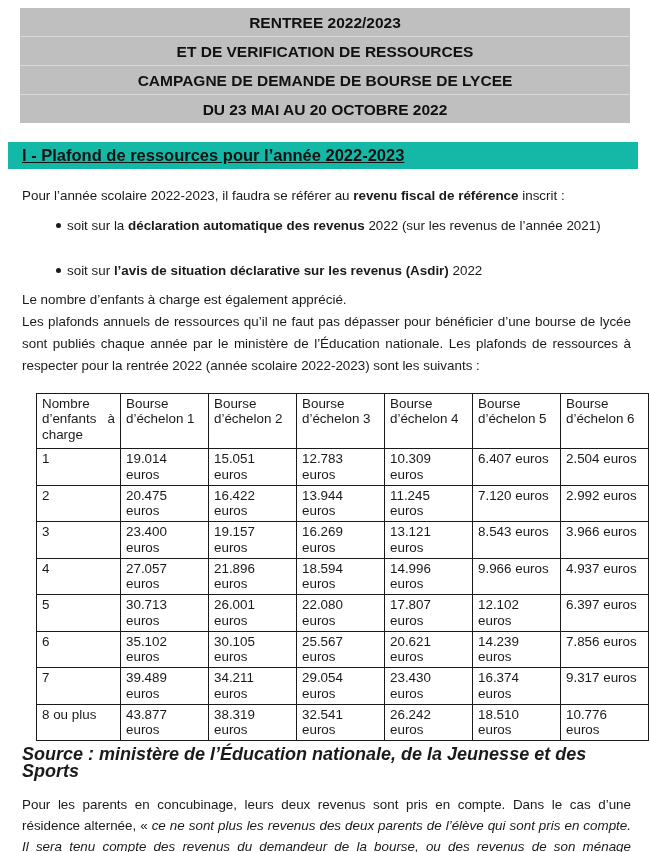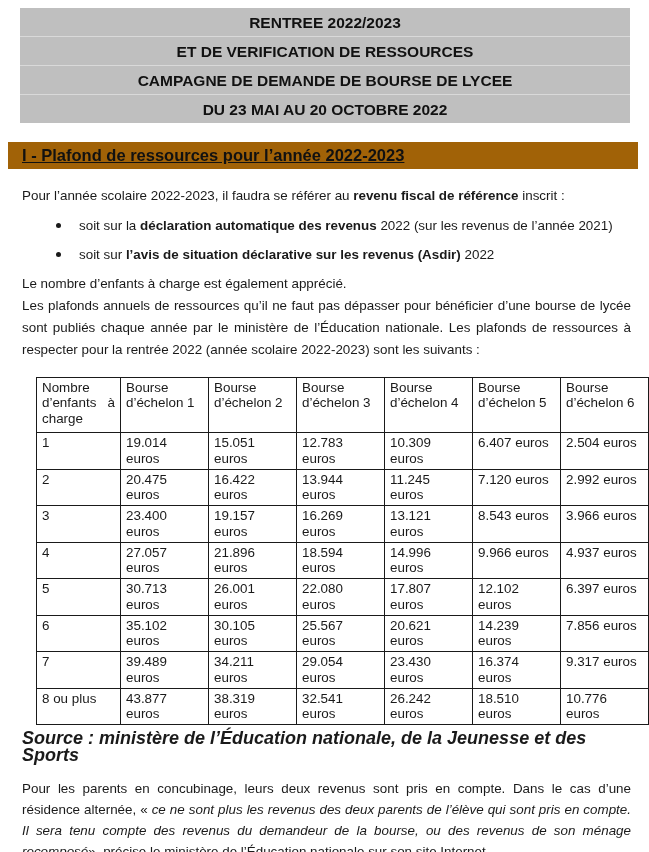--- a/index.html
+++ b/index.html
@@ -6,31 +6,31 @@
   body{font-family:"Liberation Sans", sans-serif;color:#1a1a1a;}
   .page{position:relative;width:649px;height:852px;background:#ffffff;overflow:hidden;}
 
   
   .header-box{margin:8px 19px 15px 20px;background:#bfbfbf;}
   .hline{text-align:center;font-weight:bold;font-size:15.5px;line-height:21px;
          padding:3.5px 4px;border-bottom:1px solid #d9d9d9;color:#111;}
   .hline:last-child{border-bottom:none;}
 
   
-  .section-bar{margin:19px 11px 0 8px;background:#a16207;padding:3px 6px 4px 14px;}
+  .section-bar{margin:19px 11px 0 8px;background:#14b8a6;padding:3px 6px 4px 14px;}
   .section-title{font-weight:bold;font-size:16.5px;line-height:20px;
                  text-decoration:underline;color:#111;}
 
   
   .para{margin:16px 18px 0 22px;font-size:13.4px;line-height:22px;}
   .para b{font-weight:bold;}
 
   
-  .bullet-item{display:flex;margin:7.5px 10px 0 56px;font-size:13.4px;line-height:22px;gap:12px;}
-  .bullet-item + .bullet-item{margin-top:7px;}
+  .bullet-item{display:flex;margin:7.5px 10px 0 56px;font-size:13.4px;line-height:22px;}
+  .bullet-item + .bullet-item{margin-top:23px;}
   .dot{flex:none;width:5px;height:5px;border-radius:50%;background:#1a1a1a;margin:8px 6px 0 0;}
 
   
   .para2{margin:7px 18px 16px 22px;font-size:13.4px;line-height:22px;}
   .para2 .l1{display:block;}
   .para2 .rest{display:block;text-align:justify;}
 
   
   table.ptable{margin:4px 0 0 36px;border-collapse:collapse;table-layout:fixed;
                width:612px;font-size:13.4px;}

